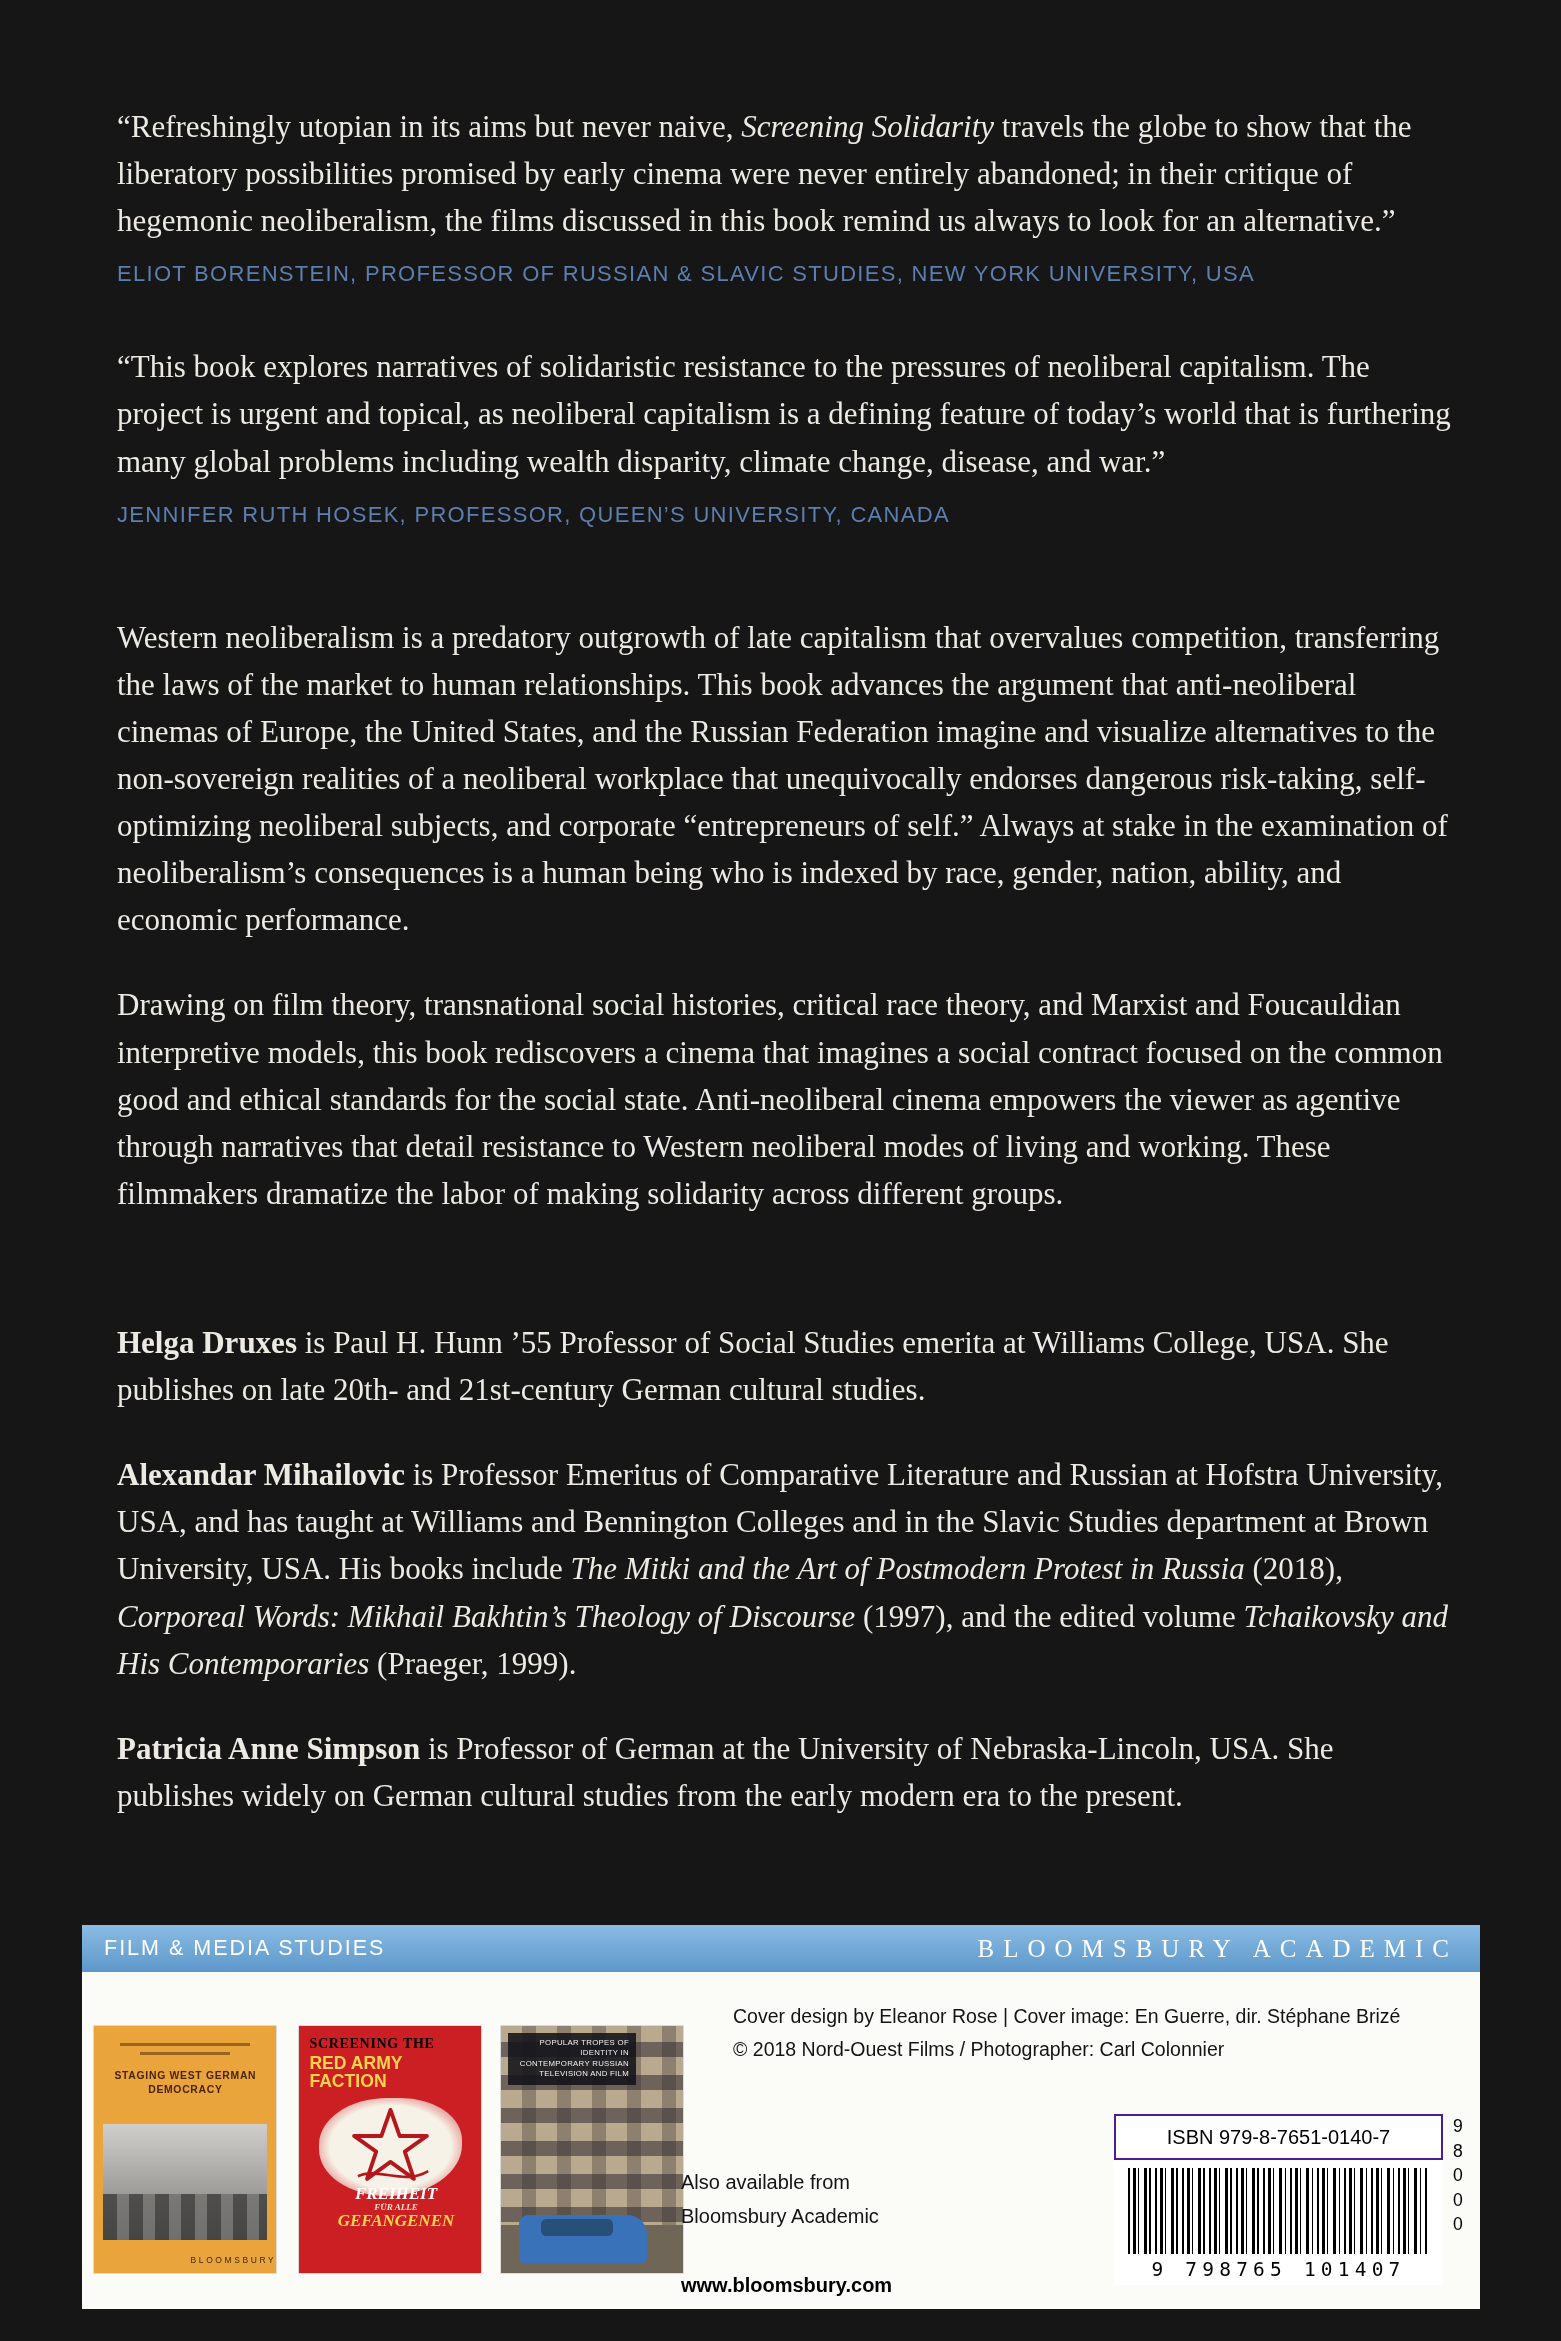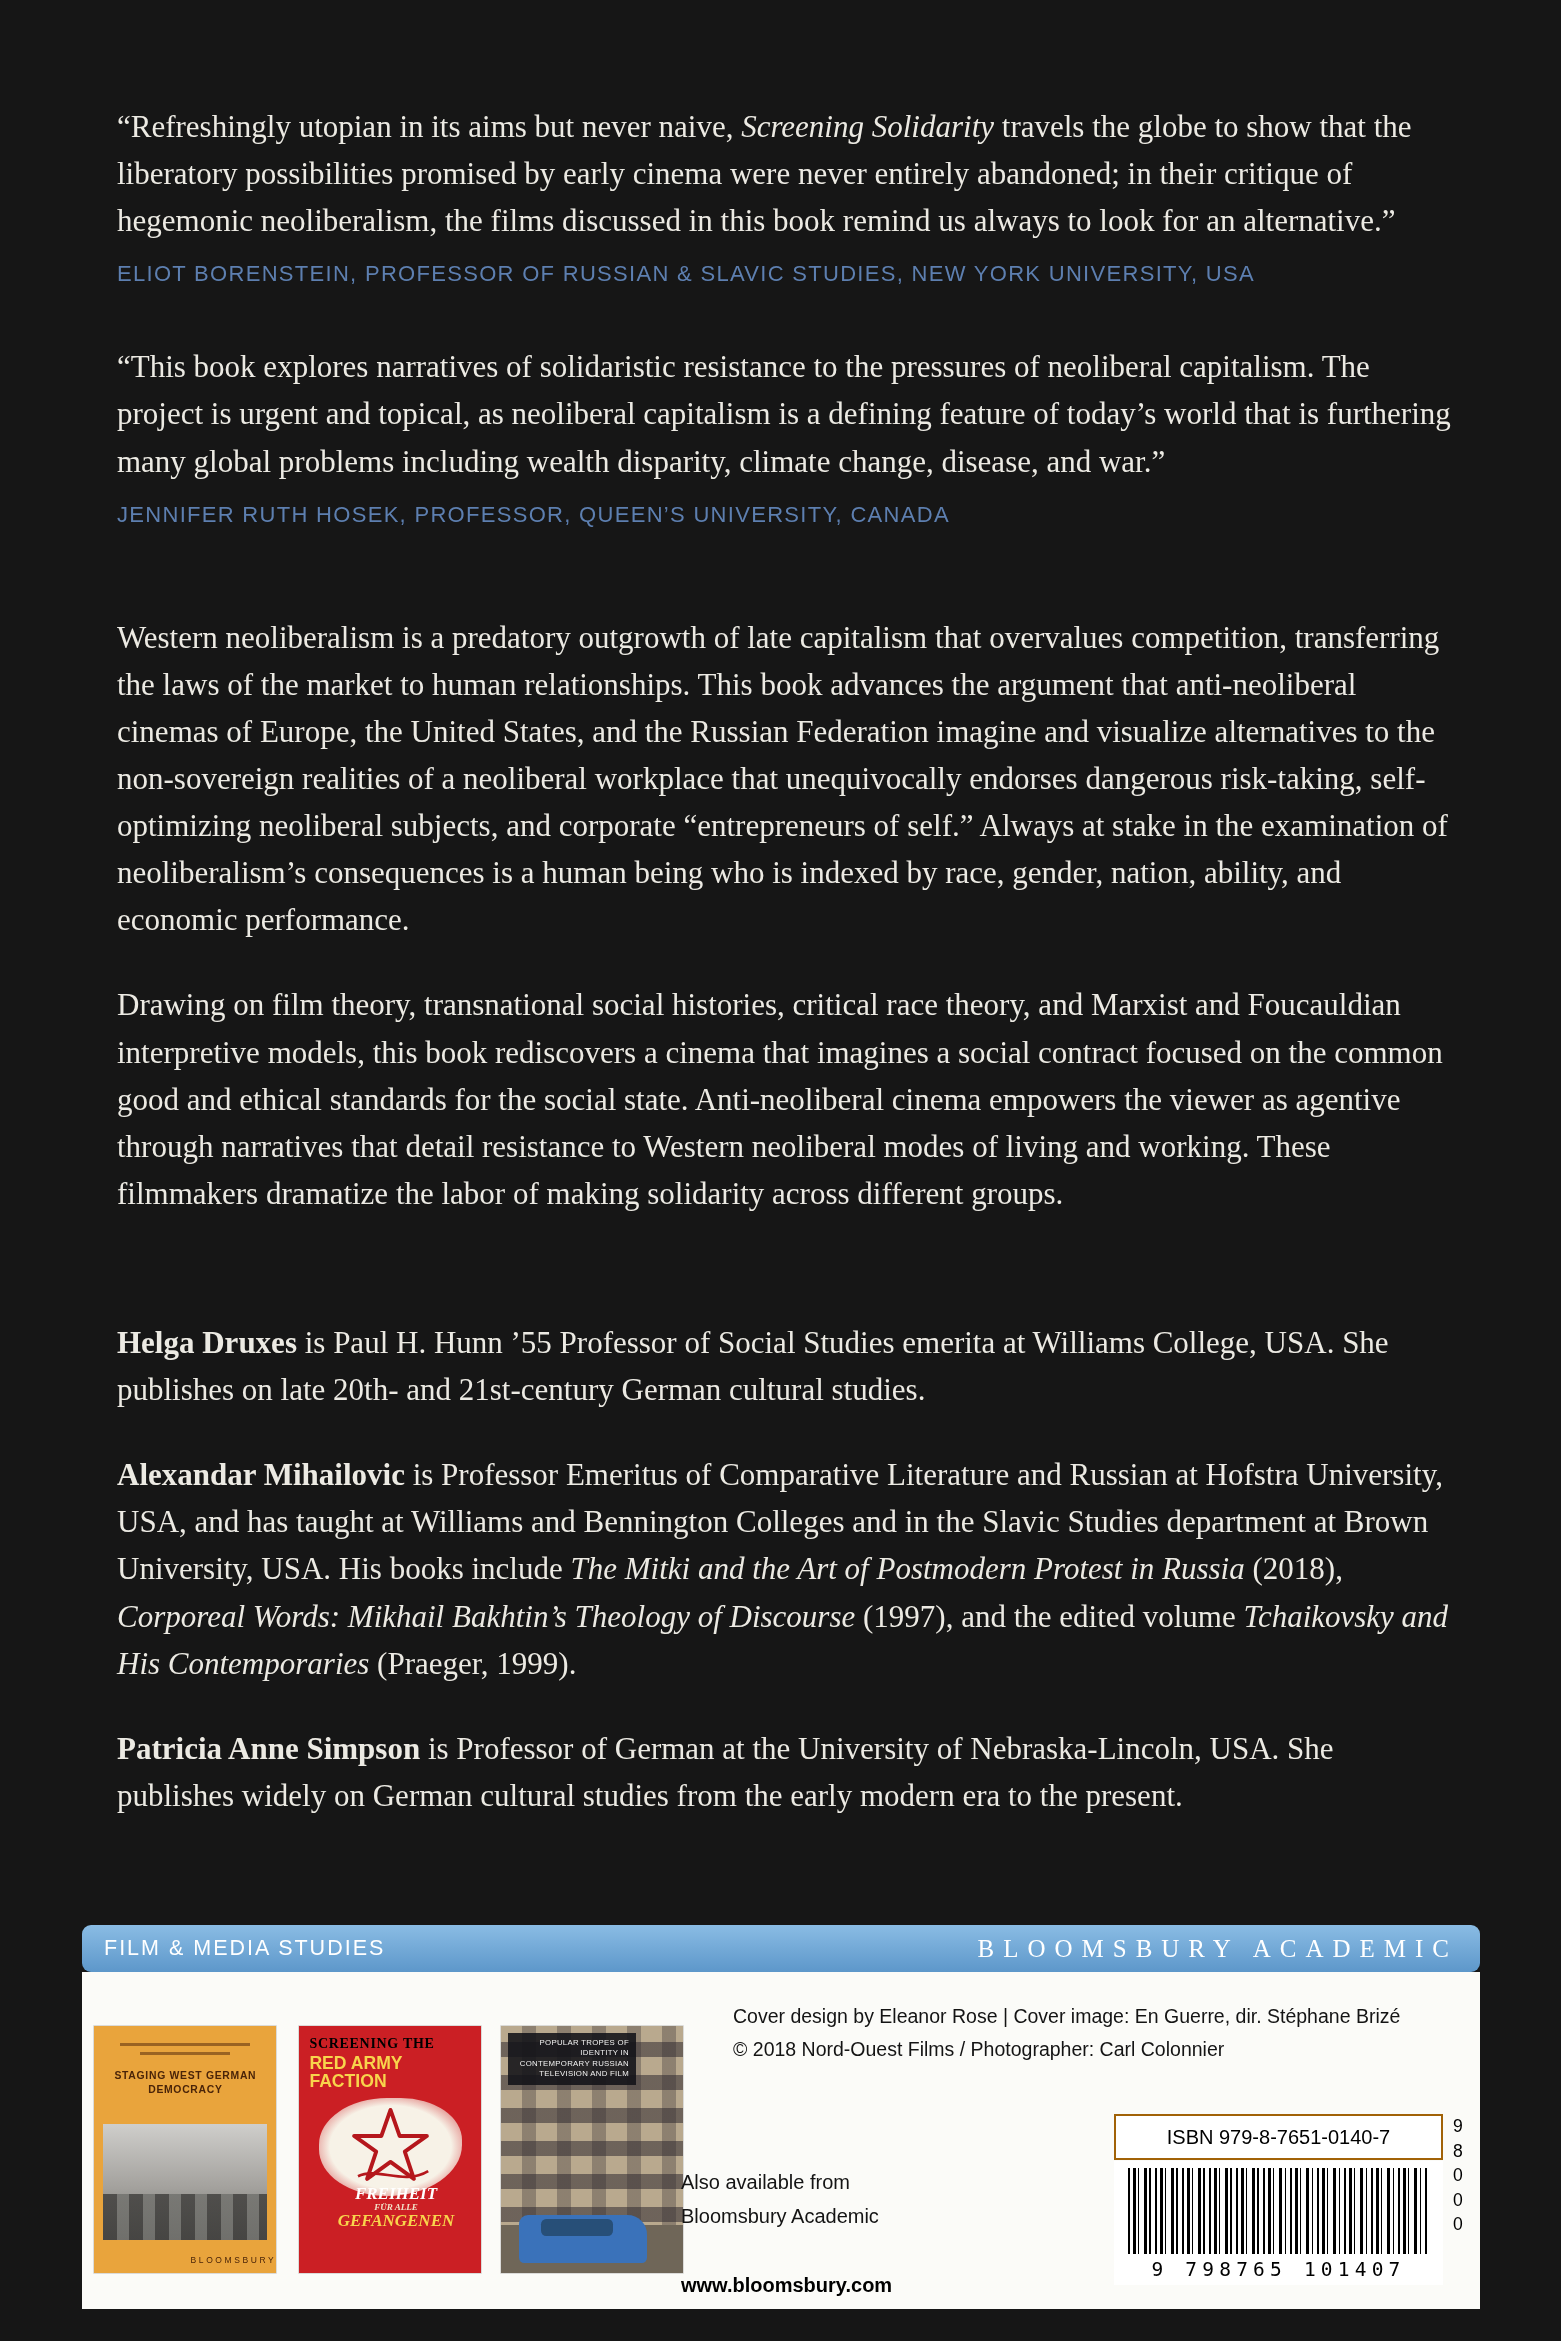--- a/index.html
+++ b/index.html
@@ -16,21 +16,21 @@
   .b2{margin-top:38px;}
   .bio{font-size:31px;line-height:1.52;margin:0;}
   .bio1{margin-top:102px;}
   .bio2,.bio3{margin-top:38px;}
   .bio strong{font-weight:bold;}
   .bio em{font-style:italic;}
 
   
   .category-bar{position:absolute;left:82px;right:82px;top:1925px;height:47px;
     background:linear-gradient(180deg,#8abce4,#5d97ca);
-    display:flex;align-items:center;justify-content:space-between;padding:0 22px;box-sizing:border-box;border-radius:9px;}
+    display:flex;align-items:center;justify-content:space-between;padding:0 22px;box-sizing:border-box;}
   .category{font-family:"Liberation Sans",sans-serif;font-size:21.5px;letter-spacing:2px;color:#ffffff;}
   .imprint{font-family:"Liberation Serif",serif;font-size:25px;letter-spacing:9px;color:#ffffff;white-space:nowrap;}
 
   
   .footer-panel{position:absolute;left:82px;right:82px;top:1972px;height:337px;background:#fbfbf8;}
 
   .thumb{position:absolute;top:54px;width:182px;height:247px;box-shadow:0 0 0 0.7px rgba(0,0,0,.18);overflow:hidden;}
   
   .thumb1{left:12.4px;background:#e9a43c;}
   .t1-bar{height:2.6px;background:rgba(90,45,12,.55);margin:17px 26px 0 26px;}
@@ -67,21 +67,21 @@
     font-family:"Liberation Sans",sans-serif;font-size:7.8px;line-height:1.35;letter-spacing:0.3px;color:#f2f2f2;}
 
   
   .credits{position:absolute;left:651px;top:28px;width:755px;
     font-family:"Liberation Sans",sans-serif;font-size:19.5px;line-height:33px;color:#141414;}
   .also{position:absolute;left:599px;top:193px;font-family:"Liberation Sans",sans-serif;
     font-size:20px;line-height:34px;color:#141414;}
   .website{position:absolute;left:599px;top:302px;font-family:"Liberation Sans",sans-serif;
     font-weight:bold;font-size:20px;color:#000000;}
 
-  .isbn-box{position:absolute;left:1032px;top:142px;width:329px;height:46px;border:2px solid #a16207;
+  .isbn-box{position:absolute;left:1032px;top:142px;width:329px;height:46px;border:2px solid #4c1d95;
     background:#ffffff;display:flex;align-items:center;justify-content:center;box-sizing:border-box;
     font-family:"Liberation Sans",sans-serif;font-size:20px;color:#000000;}
   .barcode-wrap{position:absolute;left:1032px;top:189px;width:329px;height:124px;background:#ffffff;}
   .bars{position:absolute;left:14.3px;right:14.3px;top:6.5px;bottom:31px;
     background:repeating-linear-gradient(90deg,#000 0 2px,#fff 2px 5.2px,#000 5.2px 7.8px,#fff 7.8px 9.8px,
       #000 9.8px 11px,#fff 11px 15.6px,#000 15.6px 19.5px,#fff 19.5px 21.5px,#000 21.5px 23px,#fff 23px 27px);}
   .barcode-digits{position:absolute;left:0;right:0;bottom:3.9px;text-align:center;
     font-family:"DejaVu Sans Mono",monospace;font-size:19.5px;letter-spacing:5.2px;color:#000;}
   .price-code{position:absolute;left:1365px;top:144px;writing-mode:vertical-rl;text-orientation:upright;
     font-family:"Liberation Sans",sans-serif;font-size:17.6px;letter-spacing:4.6px;color:#000;}

